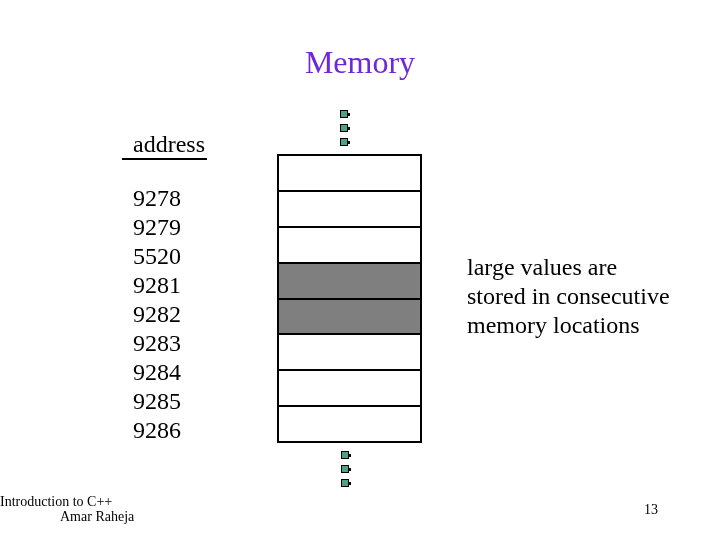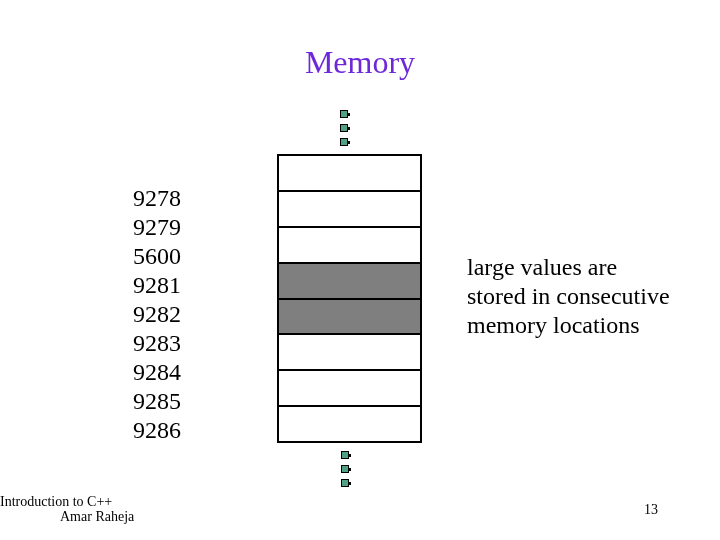--- a/index.html
+++ b/index.html
@@ -76,25 +76,26 @@
 <div class="slide">
 
   <div class="title">Memory</div>
 
   <div class="dots dots-top">
     <span class="sq"></span>
     <span class="sq"></span>
     <span class="sq"></span>
   </div>
 
+  <div class="address-label">address</div>
 
   <div class="address-list">
     <div class="address-item">9278</div>
     <div class="address-item">9279</div>
-    <div class="address-item">5600</div>
+    <div class="address-item">5520</div>
     <div class="address-item">9281</div>
     <div class="address-item">9282</div>
     <div class="address-item">9283</div>
     <div class="address-item">9284</div>
     <div class="address-item">9285</div>
     <div class="address-item">9286</div>
   </div>
 
   <div class="memory-stack">
     <div class="memory-cell" data-state="white"></div>

